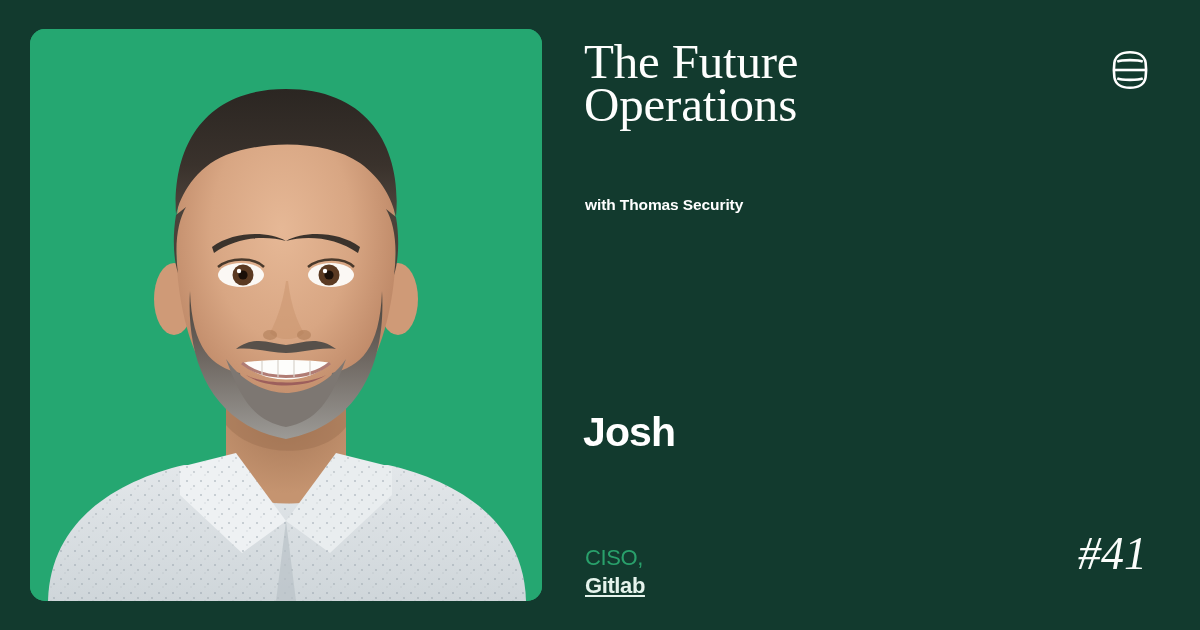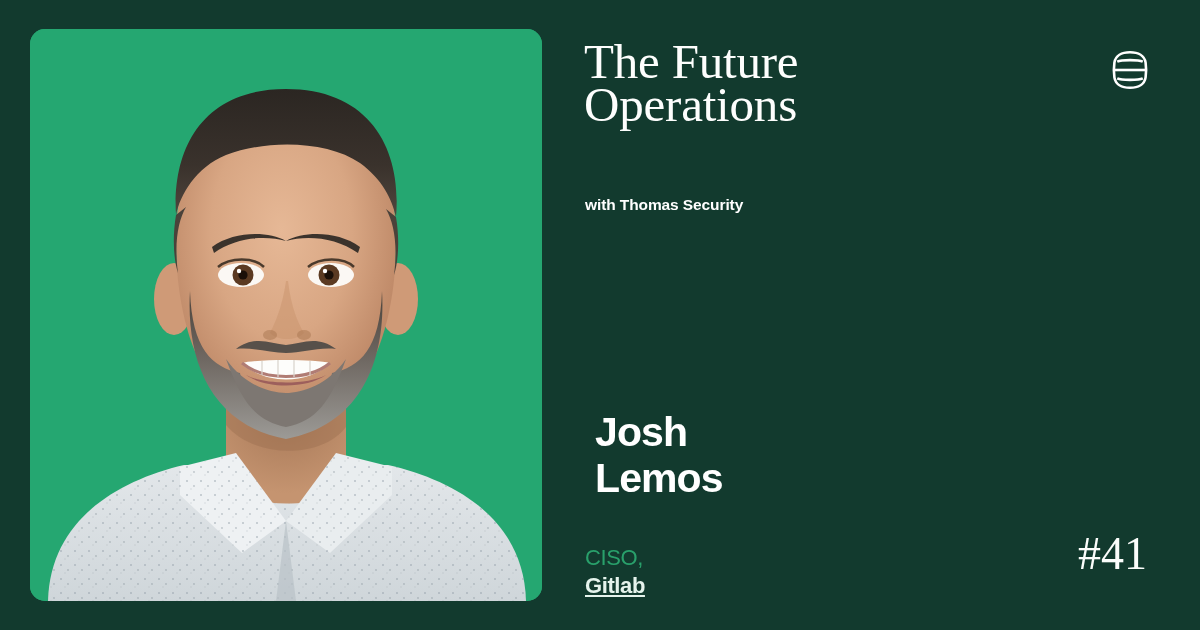--- a/index.html
+++ b/index.html
@@ -54,21 +54,21 @@
     left:2px; top:196px;
     font-family:"Liberation Sans", sans-serif;
     font-size:15.5px;
     font-weight:700;
     letter-spacing:-0.1px;
     color:#ffffff;
   }
 
   .guest-name {
     position:absolute;
-    left:12px; top:409px;
+    left:0px; top:409px;
     font-family:"Liberation Sans", sans-serif;
     font-size:41px;
     line-height:46px;
     font-weight:700;
     letter-spacing:-0.9px;
     color:#ffffff;
   }
   .guest-name .nline { display:block; }
 
   .guest-role {
@@ -85,20 +85,21 @@
 
   
   .episode {
     position:absolute;
     left:1078px; top:531px;
     font-family:"Liberation Serif", serif;
     font-size:46px;
     line-height:46px;
     color:#fbfdfb;
     letter-spacing:0px;
+    font-style:italic;
   }
 
   
   .logo {
     position:absolute;
     left:1108px; top:48px;
     width:44px; height:44px;
   }
 </style>
 </head>
@@ -200,21 +201,20 @@
 
     <div class="show-title">
       <span class="tline">The Future</span>
       <span class="tline">Operations</span>
     </div>
 
     <div class="host-line">with Thomas Security</div>
 
     <div class="guest-name">
       <span class="nline">Josh</span>
-      <span class="nline">Lemos</span>
     </div>
 
     <div class="guest-role">
       <span class="role">CISO,</span>
       <span class="company">Gitlab</span>
     </div>
   </div>
 
   <div class="episode">#41</div>
 

